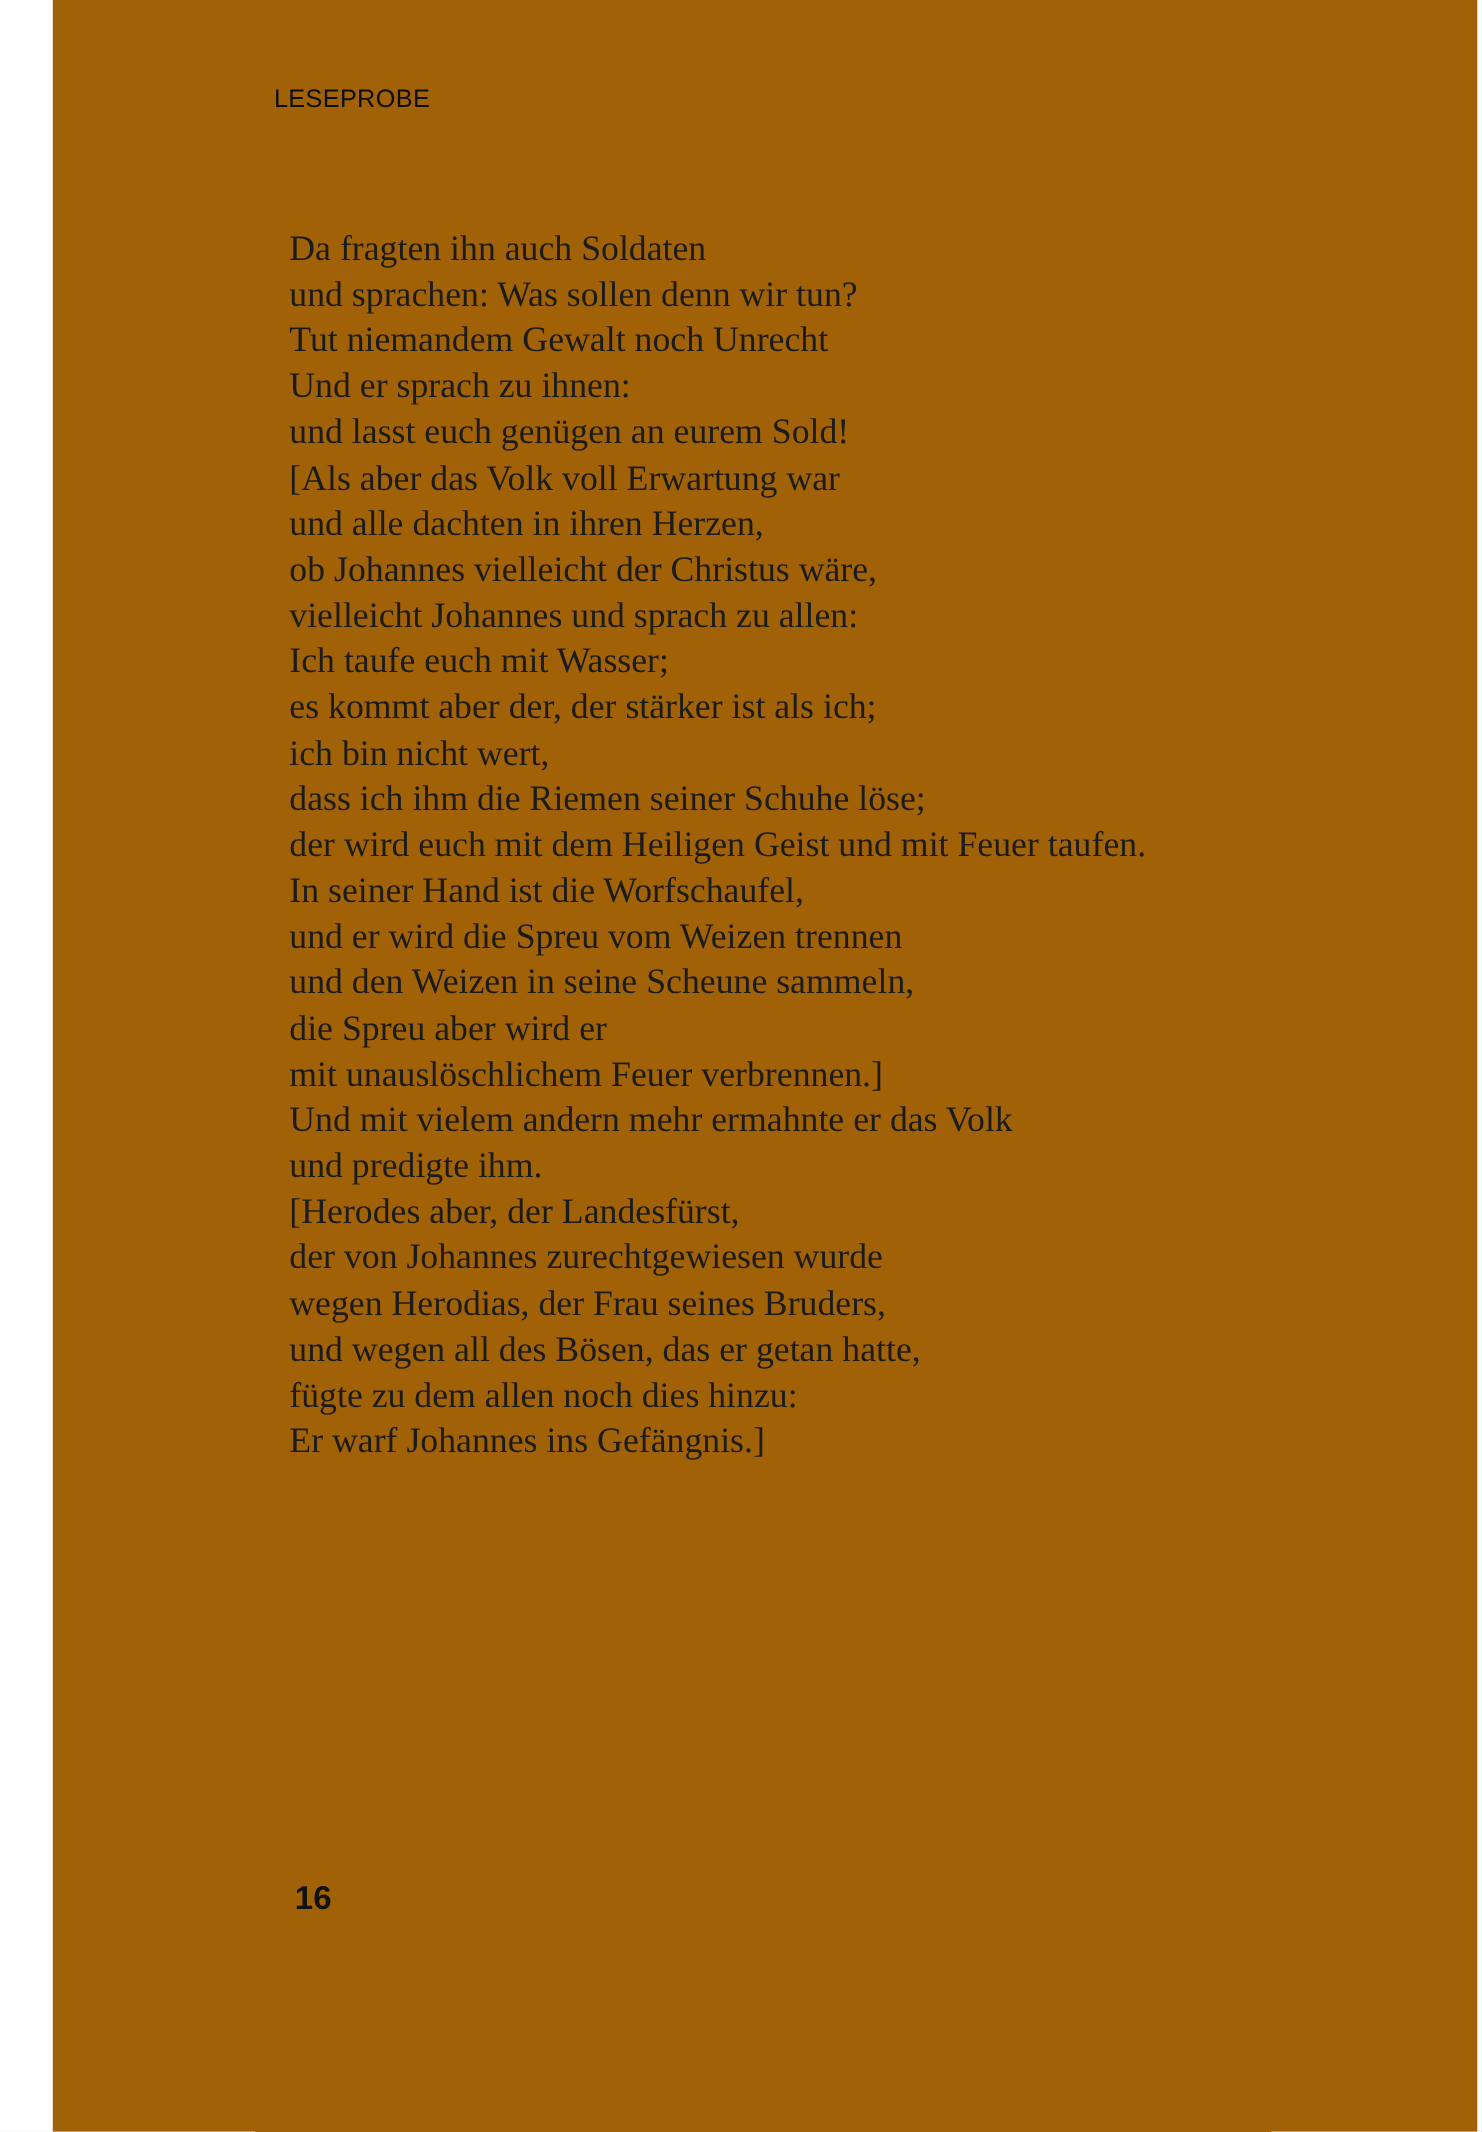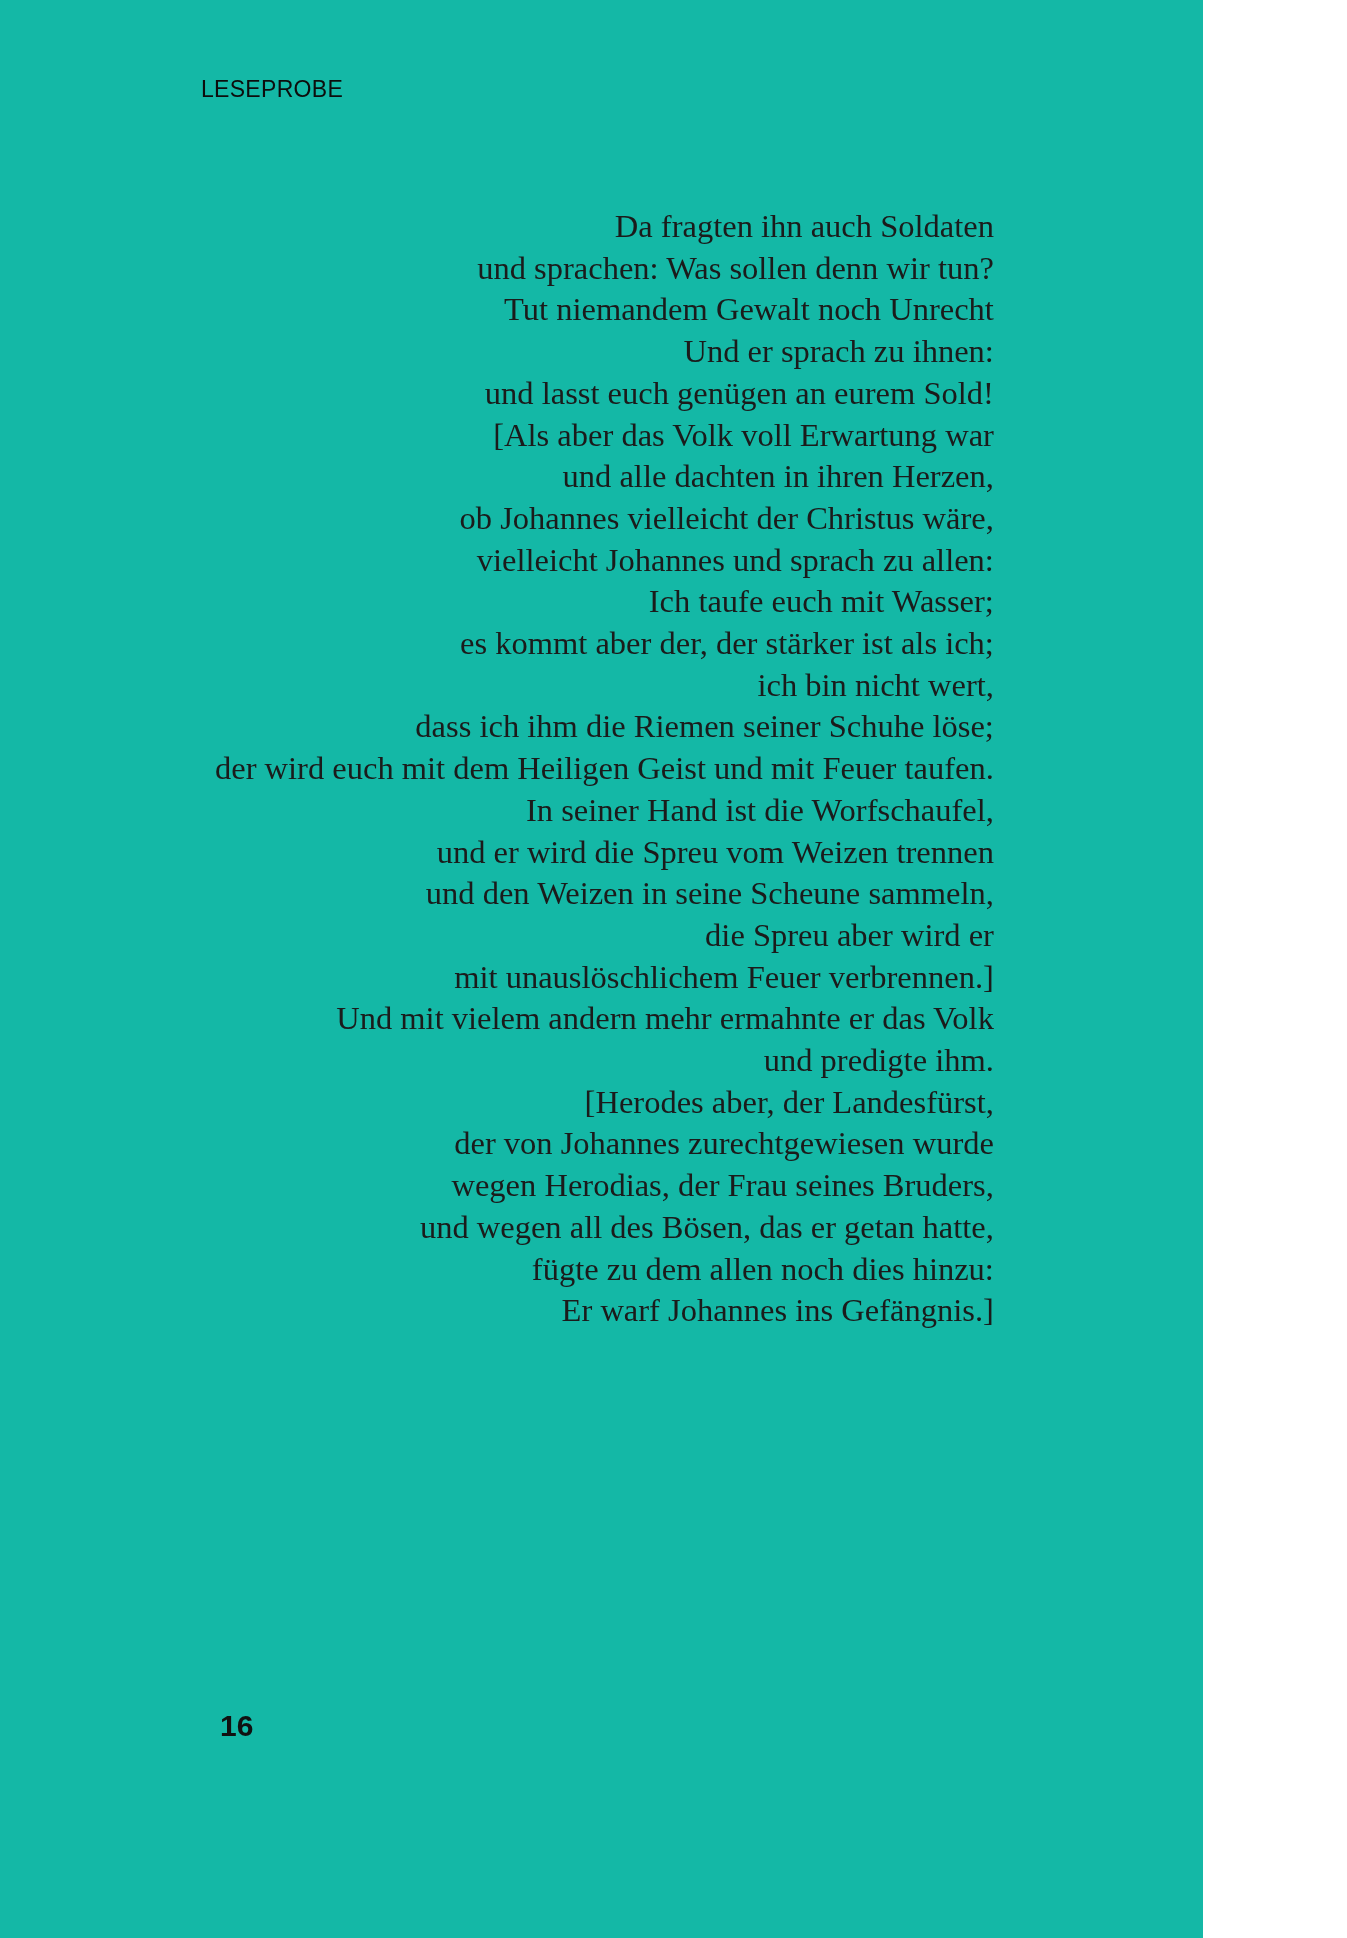--- a/index.html
+++ b/index.html
@@ -2,24 +2,25 @@
 <html><head>
 <meta charset="utf-8">
 <style>
   html, body {
     margin: 0;
     padding: 0;
     background: #ffffff;
   }
   .page {
     position: relative;
-    width: 1203px;
+    width: 1295px;
     height: 1938px;
-    background: #14b8a6;
+    background: #a16207;
     overflow: hidden;
+    margin-left: 48px;
   }
   .kicker {
     position: absolute;
     left: 201px;
     top: 78px;
     font-family: "Liberation Sans", "DejaVu Sans", sans-serif;
     font-size: 23px;
     line-height: 1;
     font-weight: 400;
     letter-spacing: 0.3px;
@@ -32,21 +33,20 @@
     top: 206px;
     font-family: "Liberation Serif", "DejaVu Serif", serif;
     font-size: 32.5px;
     line-height: 41.7px;
     font-weight: 400;
     color: #1b1b1b;
     white-space: nowrap;
   }
   .poem [data-name="poem-line"] {
     white-space: pre;
-    text-align: right;
   }
   .folio {
     position: absolute;
     left: 220px;
     top: 1711px;
     font-family: "Liberation Sans", "DejaVu Sans", sans-serif;
     font-size: 30px;
     line-height: 1;
     font-weight: 700;
     color: #111111;

